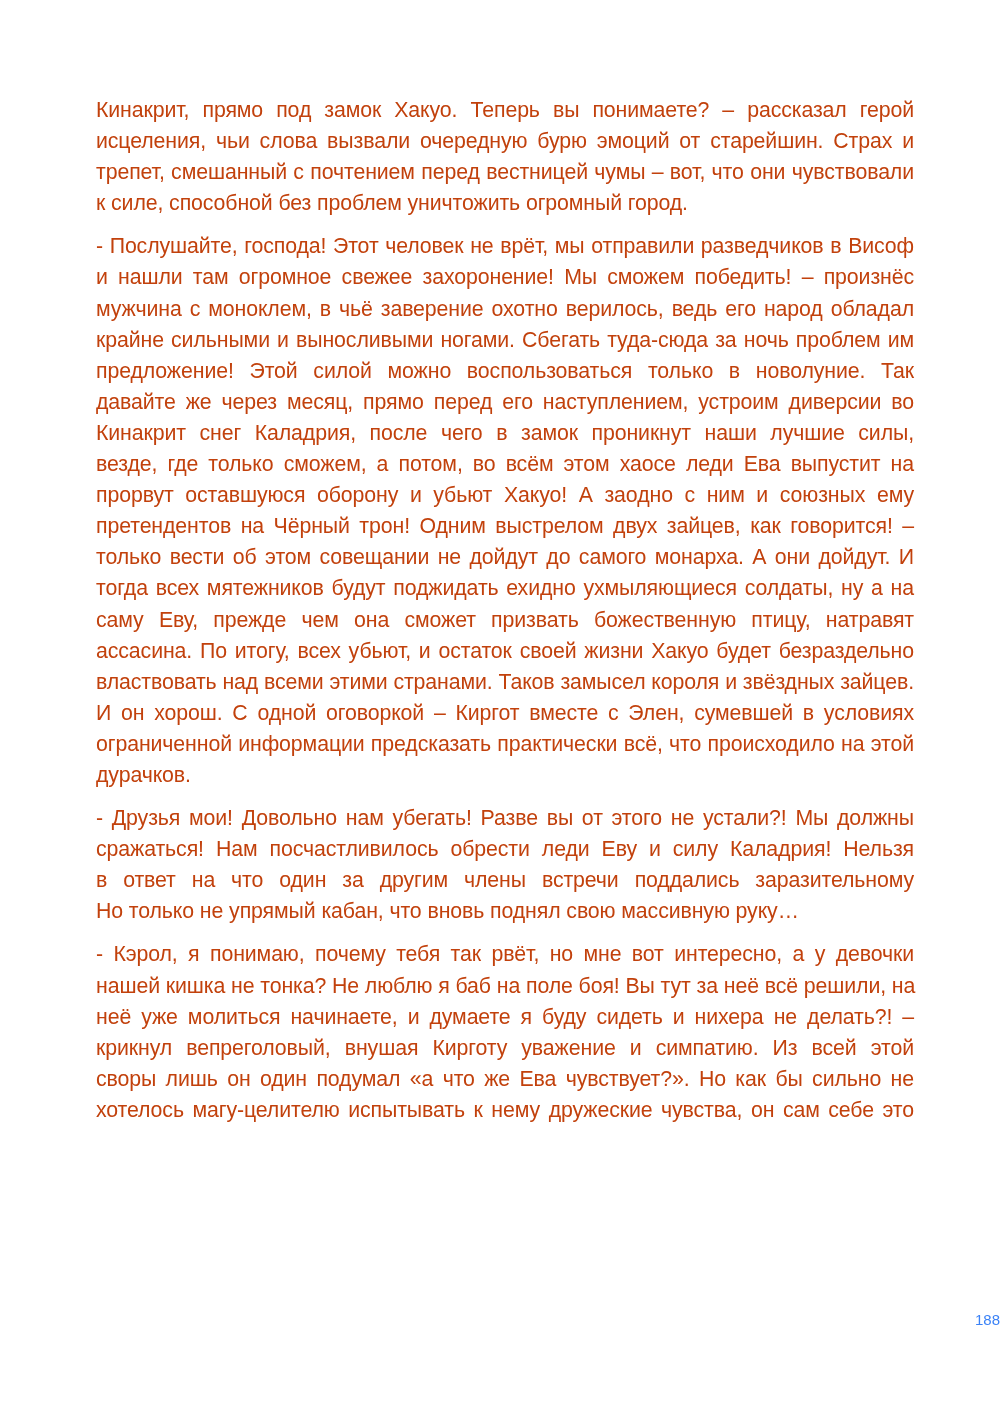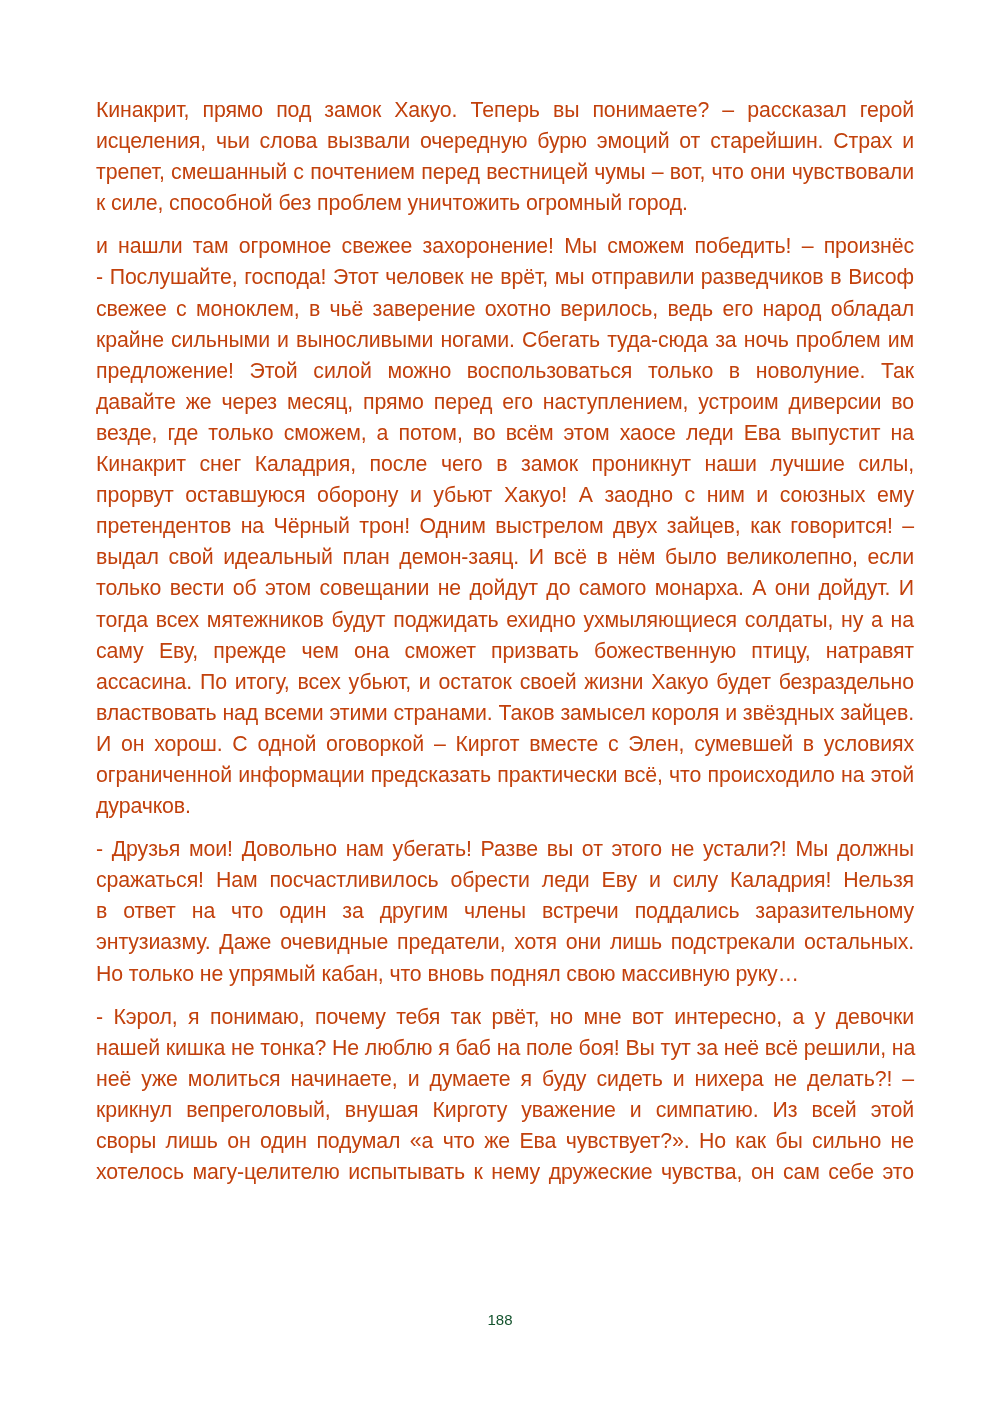--- a/index.html
+++ b/index.html
@@ -36,65 +36,63 @@
     height: 31.1px;
   }
   .para .line.last {
     text-align-last: left;
   }
   .page-number {
     position: absolute;
     left: 0;
     width: 1000px;
     top: 1311px;
-    text-align: center;
+    text-align: right;
     font-family: "Liberation Sans", "DejaVu Sans", sans-serif;
     font-size: 15px;
-    color: #14532d;
+    color: #3b82f6;
   }
 </style>
 </head>
 <body>
 
 <div class="page">
 
   <div class="para">
     <span class="line">Кинакрит, прямо под замок Хакуо. Теперь вы понимаете? – рассказал герой</span>
     <span class="line">исцеления, чьи слова вызвали очередную бурю эмоций от старейшин. Страх и</span>
     <span class="line">трепет, смешанный с почтением перед вестницей чумы – вот, что они чувствовали</span>
     <span class="line last">к силе, способной без проблем уничтожить огромный город.</span>
   </div>
 
   <div class="para">
+    <span class="line">- Послушайте, господа! Этот человек не врёт, мы отправили разведчиков в Висоф</span>
     <span class="line">и нашли там огромное свежее захоронение! Мы сможем победить! – произнёс</span>
-    <span class="line">- Послушайте, господа! Этот человек не врёт, мы отправили разведчиков в Висоф</span>
-    <span class="line">свежее с моноклем, в чьё заверение охотно верилось, ведь его народ обладал</span>
+    <span class="line">мужчина с моноклем, в чьё заверение охотно верилось, ведь его народ обладал</span>
     <span class="line">крайне сильными и выносливыми ногами. Сбегать туда-сюда за ночь проблем им</span>
     <span class="line">предложение! Этой силой можно воспользоваться только в новолуние. Так</span>
     <span class="line">давайте же через месяц, прямо перед его наступлением, устроим диверсии во</span>
+    <span class="line">Кинакрит снег Каладрия, после чего в замок проникнут наши лучшие силы,</span>
     <span class="line">везде, где только сможем, а потом, во всём этом хаосе леди Ева выпустит на</span>
-    <span class="line">Кинакрит снег Каладрия, после чего в замок проникнут наши лучшие силы,</span>
     <span class="line">прорвут оставшуюся оборону и убьют Хакуо! А заодно с ним и союзных ему</span>
     <span class="line">претендентов на Чёрный трон! Одним выстрелом двух зайцев, как говорится! –</span>
-    <span class="line">выдал свой идеальный план демон-заяц. И всё в нём было великолепно, если</span>
     <span class="line">только вести об этом совещании не дойдут до самого монарха. А они дойдут. И</span>
     <span class="line">тогда всех мятежников будут поджидать ехидно ухмыляющиеся солдаты, ну а на</span>
     <span class="line">саму Еву, прежде чем она сможет призвать божественную птицу, натравят</span>
     <span class="line">ассасина. По итогу, всех убьют, и остаток своей жизни Хакуо будет безраздельно</span>
     <span class="line">властвовать над всеми этими странами. Таков замысел короля и звёздных зайцев.</span>
     <span class="line">И он хорош. С одной оговоркой – Киргот вместе с Элен, сумевшей в условиях</span>
     <span class="line">ограниченной информации предсказать практически всё, что происходило на этой</span>
     <span class="line last">дурачков.</span>
   </div>
 
   <div class="para">
     <span class="line">- Друзья мои! Довольно нам убегать! Разве вы от этого не устали?! Мы должны</span>
     <span class="line">сражаться! Нам посчастливилось обрести леди Еву и силу Каладрия! Нельзя</span>
     <span class="line">в ответ на что один за другим члены встречи поддались заразительному</span>
-    <span class="line">энтузиазму. Даже очевидные предатели, хотя они лишь подстрекали остальных.</span>
     <span class="line last">Но только не упрямый кабан, что вновь поднял свою массивную руку…</span>
   </div>
 
   <div class="para">
     <span class="line">- Кэрол, я понимаю, почему тебя так рвёт, но мне вот интересно, а у девочки</span>
     <span class="line">нашей кишка не тонка? Не люблю я баб на поле боя! Вы тут за неё всё решили, на</span>
     <span class="line">неё уже молиться начинаете, и думаете я буду сидеть и нихера не делать?! –</span>
     <span class="line">крикнул вепреголовый, внушая Кирготу уважение и симпатию. Из всей этой</span>
     <span class="line">своры лишь он один подумал «а что же Ева чувствует?». Но как бы сильно не</span>
     <span class="line">хотелось магу-целителю испытывать к нему дружеские чувства, он сам себе это</span>

